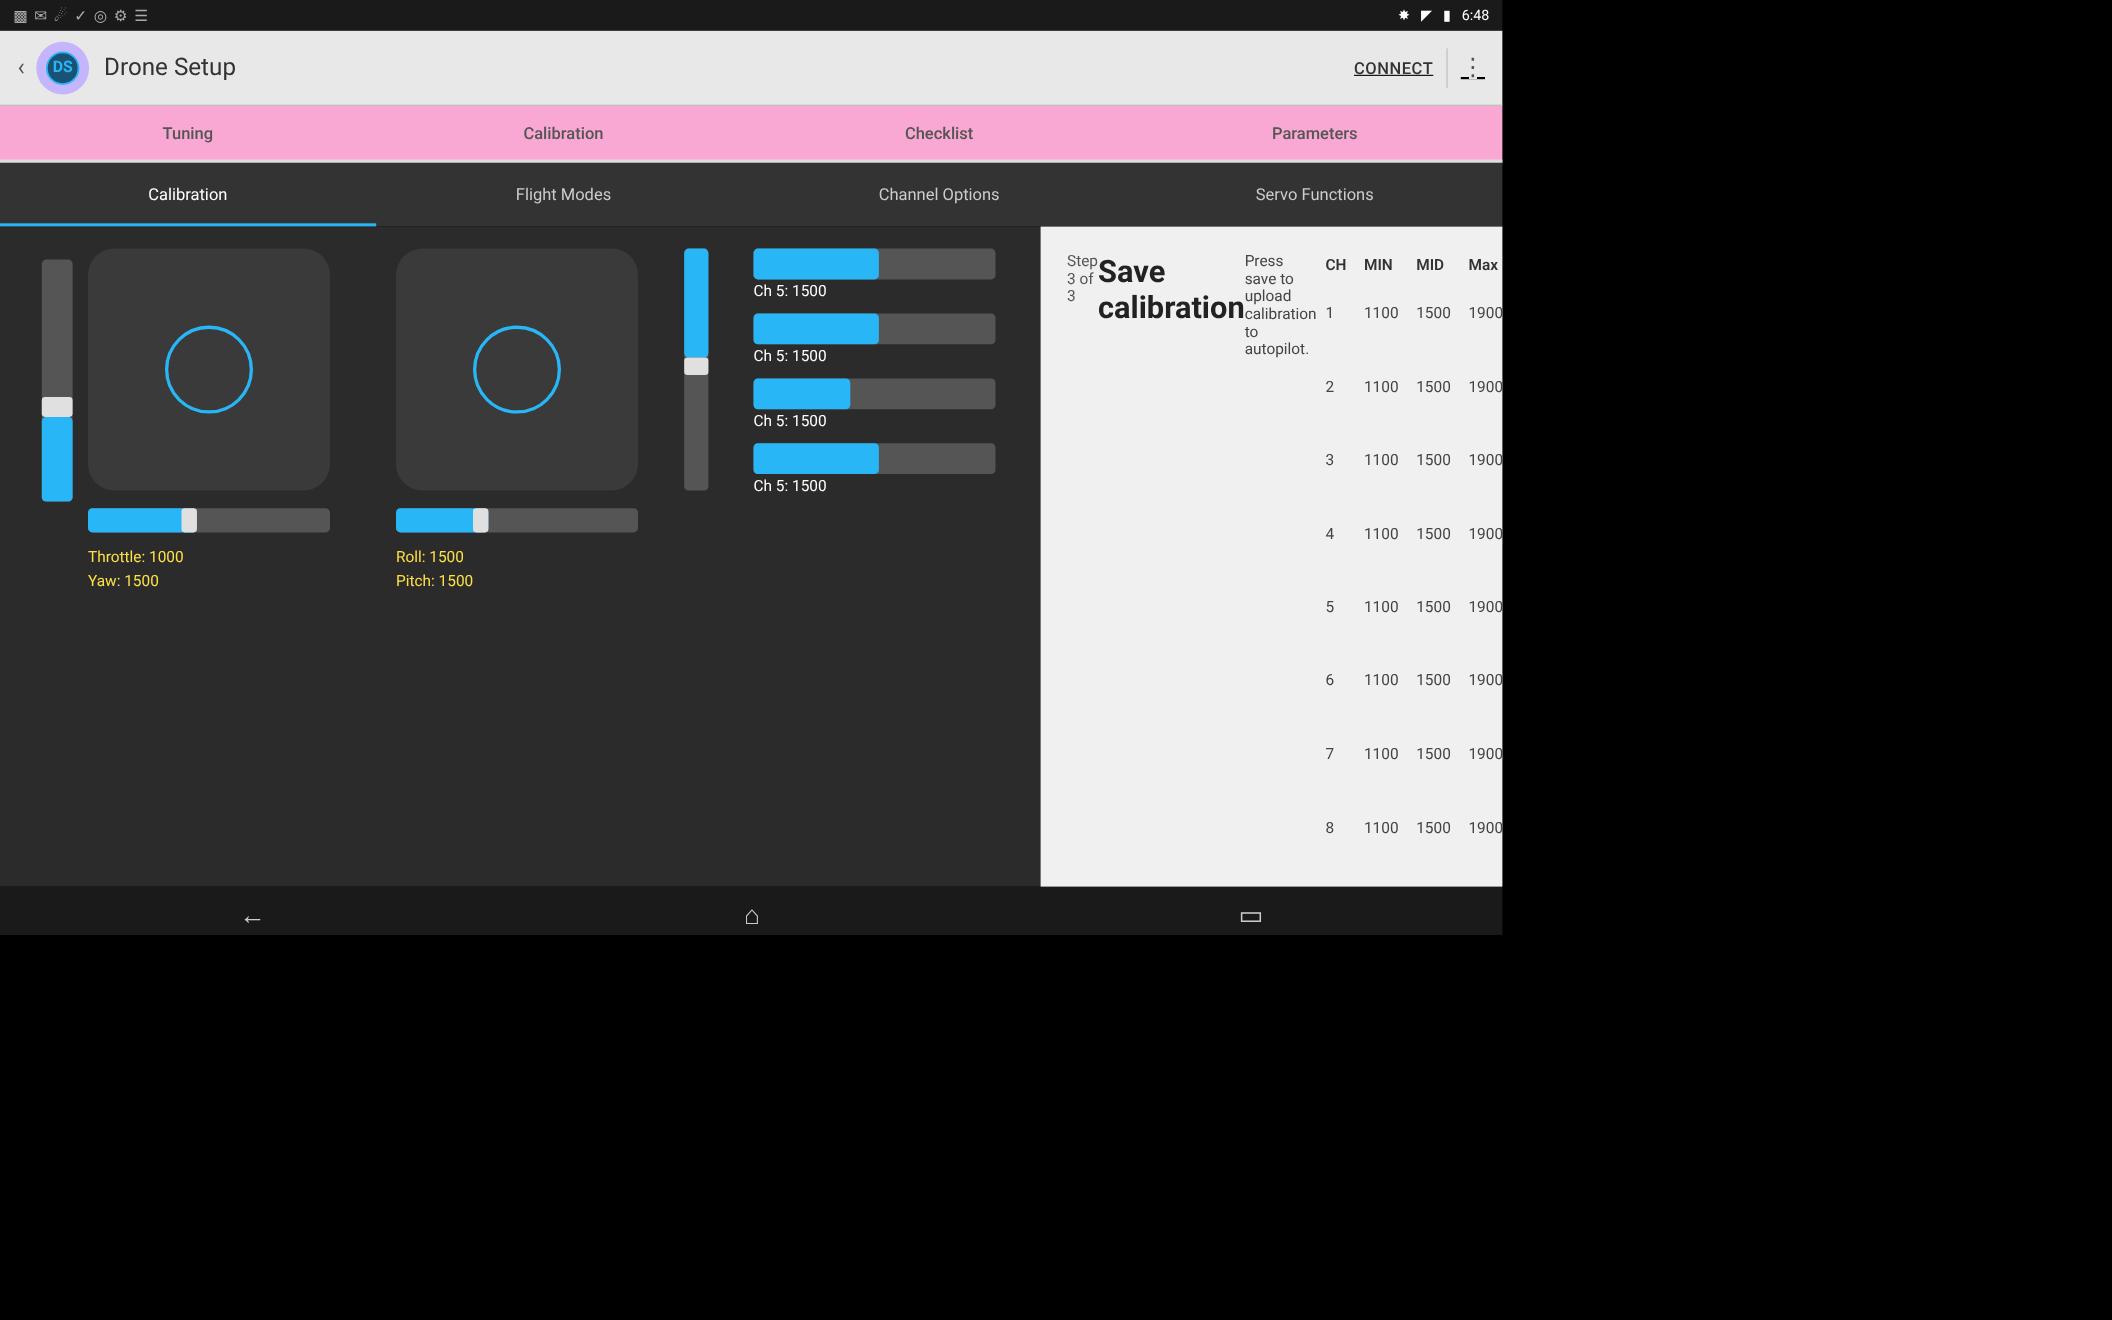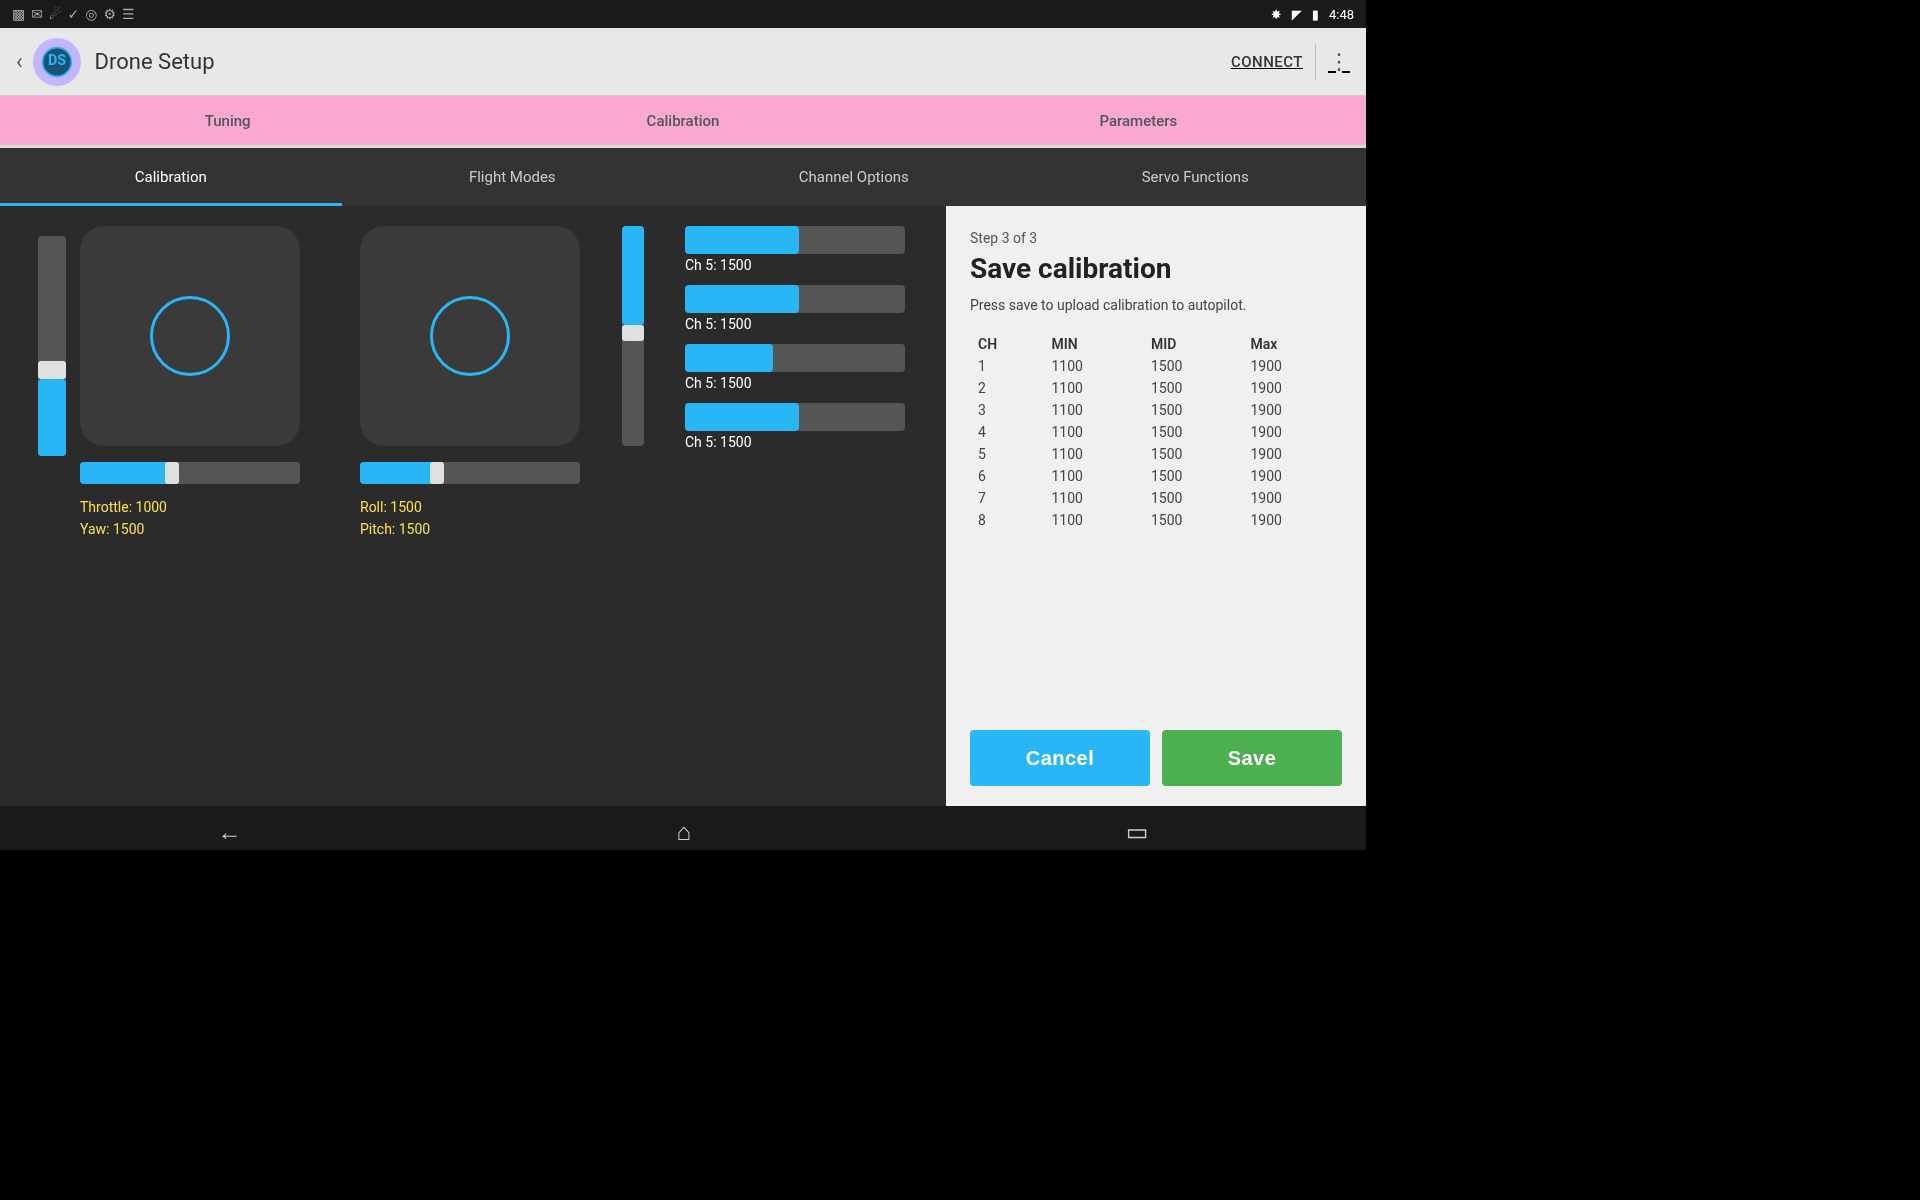--- a/index.html
+++ b/index.html
@@ -241,21 +241,21 @@
     
     .overlay-panel {
       position: absolute;
       right: 0;
       top: 0;
       width: 420px;
       bottom: 0;
       background: #f0f0f0;
       padding: 24px 24px 20px;
       display: flex;
-      flex-direction: column;
+      flex-direction: row;
     }
     .step-label {
       font-size: 14px;
       color: #555;
       margin-bottom: 6px;
     }
     .save-title {
       font-size: 28px;
       font-weight: 700;
       color: #222;
@@ -340,21 +340,21 @@
     <span style="color:#aaa;font-size:14px;">☄</span>
     <span style="color:#aaa;font-size:14px;">✓</span>
     <span style="color:#aaa;font-size:14px;">◎</span>
     <span style="color:#aaa;font-size:14px;">⚙</span>
     <span style="color:#aaa;font-size:14px;">☰</span>
   </div>
   <div class="status-bar-right">
     <span style="font-size:13px;">✸</span>
     <span style="font-size:13px;">◤</span>
     <span style="font-size:13px;">▮</span>
-    <span>4:48</span>
+    <span>6:48</span>
   </div>
 </div>
 
 <div class="top-bar">
   <span class="back-arrow">‹</span>
   <div class="app-logo">
     <svg viewBox="0 0 40 40" xmlns="http://www.w3.org/2000/svg">
       <circle cx="20" cy="20" r="18" fill="#1a5276" stroke="#29b6f6" stroke-width="2"></circle>
       <text x="50%" y="55%" text-anchor="middle" fill="#29b6f6" font-size="18" font-weight="bold" dy=".1em">DS</text>
     </svg>
@@ -366,20 +366,23 @@
     <span class="menu-dots">⋮</span>
   </div>
 </div>
 
 <div class="main-nav">
   <div class="main-nav-tab">
     <span>Tuning</span>
   </div>
   <div class="main-nav-tab">
     <span>Calibration</span>
+  </div>
+  <div class="main-nav-tab">
+    <span>Checklist</span>
   </div>
   <div class="main-nav-tab">
     <span>Parameters</span>
   </div>
 </div>
 
 <div class="sub-nav">
   <div class="sub-nav-tab active">
     <span>Calibration</span>
   </div>

